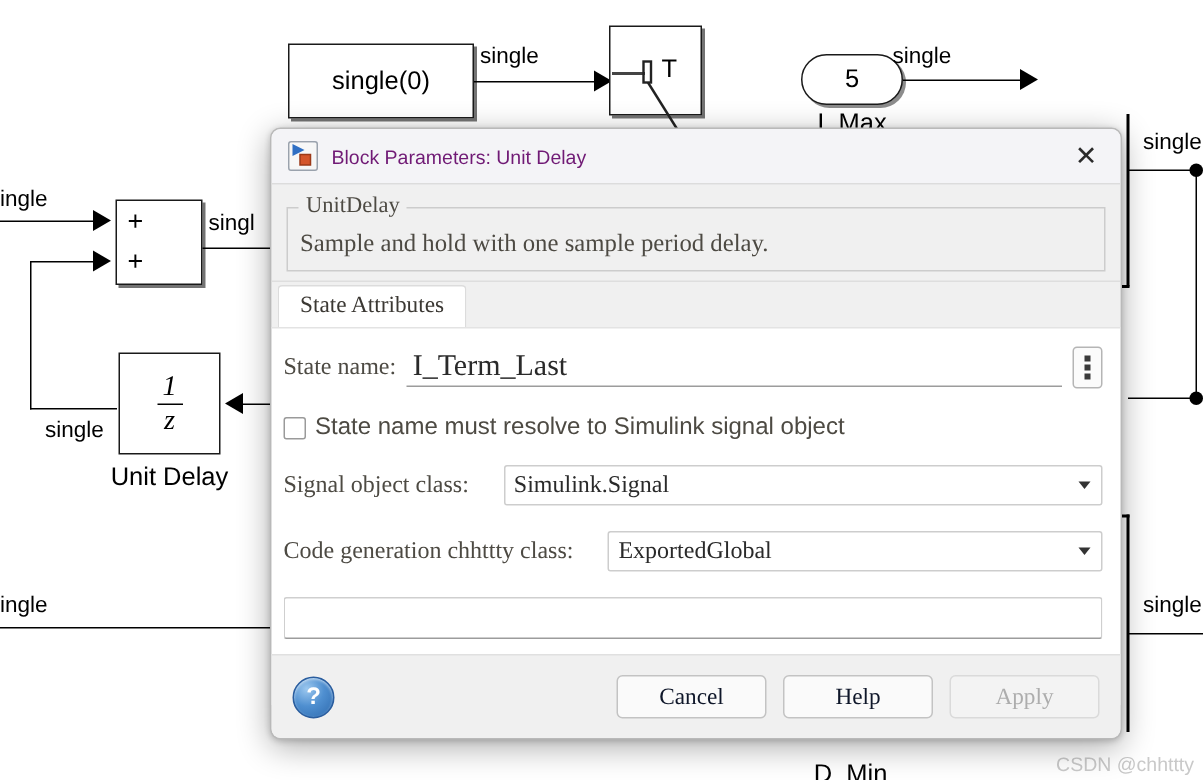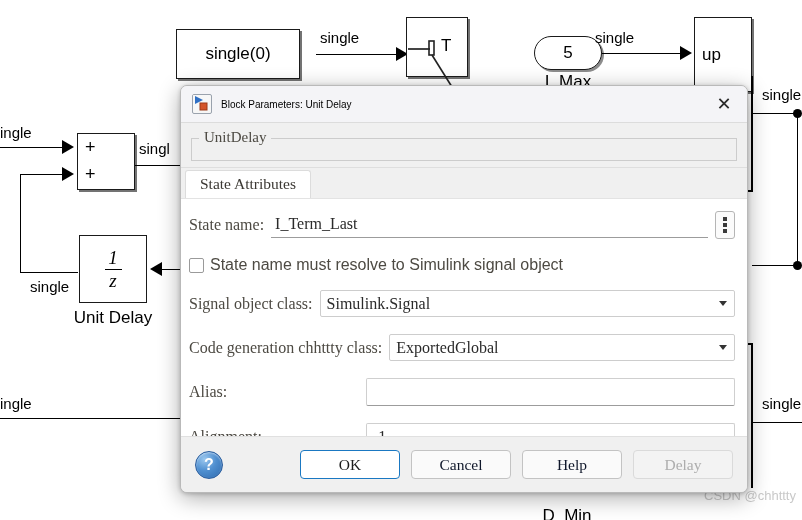--- a/index.html
+++ b/index.html
@@ -159,22 +159,22 @@
     position: relative;
     margin-right: 9px;
     flex: none;
     background: #f6f6f6;
     border: 1px solid #9aa2ad;
     border-radius: 2px;
     overflow: hidden;
   }
   #titlebar .tb-title {
     font-family: "Liberation Sans", sans-serif;
-    font-size: 10px;
-    color: #000000;
+    font-size: 13px;
+    color: #701a75;
   }
   #titlebar .tb-close {
     margin-left: auto;
     width: 30px; height: 26px;
     display: flex; align-items: center; justify-content: center;
     font-size: 18px;
     color: #2b2b2b;
     font-family: "Liberation Sans", sans-serif;
     cursor: default;
   }
@@ -254,21 +254,21 @@
     color: #4d4a43;
     white-space: nowrap;
     margin-right: 7px;
   }
   .txtfield {
     flex: 1;
     border: none;
     border-bottom: 1.3px solid #9c9c9c;
     background: #ffffff;
     font-family: "Liberation Serif", serif;
-    font-size: 16px;
+    font-size: 20px;
     color: #2a2a2a;
     padding: 2px 4px 3px 4px;
     outline: none;
     box-sizing: border-box;
     height: 25px;
   }
   .boxfield {
     flex: 1;
     border: 1px solid #cfcfcf;
     border-bottom: 1.3px solid #9c9c9c;
@@ -328,20 +328,21 @@
     background: #ffffff;
     height: 27px;
     display: flex;
     align-items: center;
     padding: 0 22px 0 6px;
     font-family: "Liberation Serif", serif;
     font-size: 16px;
     color: #2a2a2a;
     box-sizing: border-box;
     cursor: default;
+    margin-left: 16px;
   }
   .select .caret {
     position: absolute;
     right: 7px;
     width: 0; height: 0;
     border-left: 4.5px solid transparent;
     border-right: 4.5px solid transparent;
     border-top: 5.5px solid #333;
   }
 
@@ -394,35 +395,35 @@
   }
   .btn.disabled {
     color: #adadad;
     background: #f3f3f3;
     border-color: #dadada;
   }
 
   
   .watermark {
     position: absolute;
-    right: 6px; bottom: 17px;
+    right: 6px; bottom: 3px;
     font-family: "Liberation Sans", sans-serif;
     font-size: 13px;
     color: #c9c9c9;
     white-space: nowrap;
   }
 </style>
 </head>
 <body>
 
 <div id="root">
 
   <div id="canvas">
 
-    <div class="sl-block" style="left:176px; top:29px; width:124px; height:50px;text-align:right;">
+    <div class="sl-block" style="left:192px; top:29px; width:124px; height:50px;text-align:right;">
       <span>single(0)</span>
     </div>
     <div class="wire-h" style="left:316px; top:54px; width:87px;"></div>
     <div class="arrow-r" style="left:396px; top:47px;"></div>
     <div class="sl-sig" style="left:320px; top:29px;">single</div>
 
     <div class="sl-block" style="left:406px; top:17px; width:62px; height:60px; justify-content:flex-end; align-items:flex-start;">
     </div>
     <div class="sl-label" style="left:441px; top:36px; font-size:17px;">T</div>
 
@@ -433,23 +434,20 @@
     </svg>
 
     <div class="sl-const" style="left:534px; top:36px; width:68px; height:34px;">
       <span>5</span>
     </div>
     <div class="sl-blocklabel" style="left:534px; top:72px; width:68px;">I_Max</div>
     <div class="wire-h" style="left:602px; top:53px; width:85px;"></div>
     <div class="arrow-r" style="left:680px; top:46px;"></div>
     <div class="sl-sig" style="left:595px; top:29px;">single</div>
 
-    <div class="sl-block" style="left:694px; top:17px; width:58px; height:75px; justify-content:flex-start; padding-left:7px;">
-      <span style="align-self:center;">up</span>
-    </div>
 
     <div class="wire-h" style="left:752px; top:113px; width:45px;"></div>
     <div class="sl-sig" style="left:762px; top:86px;">single</div>
     <div class="junction" style="left:793px; top:109px;"></div>
     <div class="wire-v" style="left:797px; top:113px; height:152px;"></div>
     <div class="junction" style="left:793px; top:261px;"></div>
     <div class="wire-h" style="left:752px; top:265px; width:45px;"></div>
     <div class="wire-h" style="left:752px; top:422px; width:50px;"></div>
     <div class="sl-sig" style="left:762px; top:395px;">single</div>
 
@@ -504,20 +502,21 @@
           <rect x="7" y="8" width="7" height="7" fill="#d4552a" stroke="#9c3a18" stroke-width="1"></rect>
         </svg>
       </span>
       <span class="tb-title">Block Parameters: Unit Delay</span>
       <span class="tb-close">✕</span>
     </div>
 
     <div class="desc-area">
       <div class="desc-group">
         <span class="desc-legend">UnitDelay</span>
+        <span class="desc-text">Sample and hold with one sample period delay.</span>
       </div>
     </div>
 
     <div class="tabstrip">
       <div class="tab active">State Attributes</div>
     </div>
 
     <div class="panel">
 
       <div class="row">
@@ -545,36 +544,34 @@
 
       <div class="row">
         <span class="lbl">Code generation chhttty class:</span>
         <span class="select">
           <span>ExportedGlobal</span>
           <span class="caret"></span>
         </span>
       </div>
 
       <div class="row">
-        <span class="lbl" style="width:170px;">Alias:</span>
         <input class="boxfield" type="text" value="" style="">
       </div>
 
       <div class="row" style="margin-bottom:0;">
         <span class="lbl" style="width:170px;">Alignment:</span>
         <input class="boxfield" type="text" value="-1" style="">
       </div>
 
     </div>
 
     <div class="buttonbar">
       <span class="helpbtn">?</span>
       <span class="btns">
-        <span class="btn primary">OK</span>
         <span class="btn">Cancel</span>
         <span class="btn">Help</span>
-        <span class="btn disabled">Delay</span>
+        <span class="btn disabled">Apply</span>
       </span>
     </div>
 
   </div>
 
 </div>
 
 </body></html>

